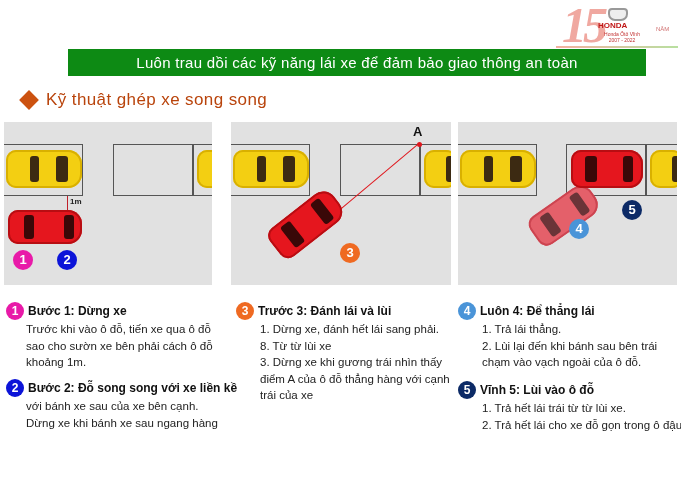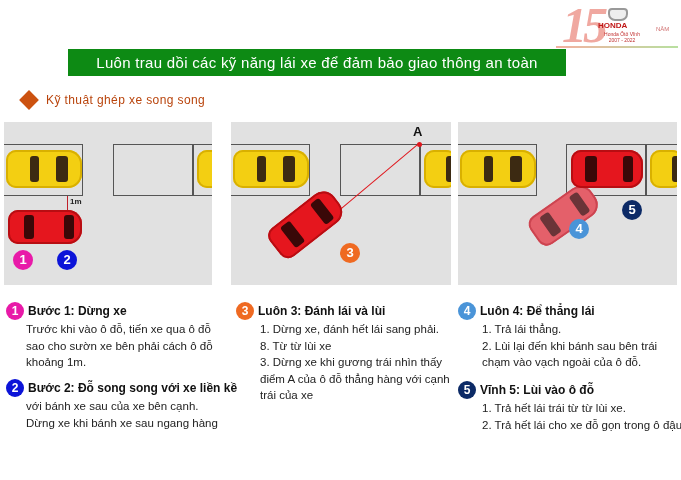--- a/index.html
+++ b/index.html
@@ -7,25 +7,25 @@
   body { position: relative; font-family: "Liberation Sans", sans-serif; color: #111; }
 
   .logo { position: absolute; left: 556px; top: 2px; width: 122px; height: 44px; }
   .logo-num { position: absolute; left: 6px; top: -6px; font-family: "Liberation Serif", serif; font-style: italic; font-weight: bold; font-size: 50px; color: #f0a8a0; letter-spacing: -4px; }
   .logo-brand { position: absolute; left: 42px; top: 19px; font-size: 8px; font-weight: bold; color: #c01818; text-align: right; }
   .logo-emblem { position: absolute; left: 52px; top: 6px; width: 20px; height: 13px; border: 2px solid #999; border-radius: 4px 4px 7px 7px; background: #eee; }
   .logo-nam { position: absolute; left: 100px; top: 24px; font-size: 6px; color: #d07070; }
   .logo-sub { position: absolute; left: 44px; top: 29px; font-size: 5px; color: #c03030; line-height: 6px; text-align: center; width: 44px; }
   .logo-line { position: absolute; left: 0; top: 44px; width: 122px; height: 2px; background: linear-gradient(90deg, #f4b0a0, #b8e0a0); }
 
-  .banner { position: absolute; left: 68px; top: 49px; width: 498px; height: 27px; background: #0d8a14; color: #fff; font-size: 15px; text-align: center; line-height: 27px; letter-spacing: 0.3px; }
+  .banner { position: absolute; left: 68px; top: 49px; width: 578px; height: 27px; background: #0d8a14; color: #fff; font-size: 15px; text-align: center; line-height: 27px; letter-spacing: 0.3px; }
 
   .section-head { position: absolute; left: 19px; top: 88px; height: 24px; display: flex; align-items: center; }
   .diamond { width: 14px; height: 14px; background: #cc5210; transform: rotate(45deg); margin-left: 3px; margin-right: 10px; }
-  .section-title { font-size: 12px; color: #b9440c; letter-spacing: 0.4px; }
+  .section-title { font-size: 17px; color: #b9440c; letter-spacing: 0.4px; }
 
   .panel { position: absolute; top: 122px; height: 163px; background: #e1e1e1; overflow: hidden; }
   .p1 { left: 4px; width: 208px; }
   .p2 { left: 231px; width: 220px; }
   .p3 { left: 458px; width: 219px; }
   .slot { position: absolute; border: 1px solid #555; border-left: none; }
   .slot-open { position: absolute; border: 1px solid #555; }
 
   .car { position: absolute; border-radius: 10px 14px 14px 10px; }
   .car .glass-f { position: absolute; background: #3c2a12; border-radius: 3px; }
@@ -162,21 +162,21 @@
   </div>
   <div class="step-body" style="padding-left:20px;">
     <div>với bánh xe sau của xe bên cạnh.</div>
     <div>Dừng xe khi bánh xe sau ngang hàng</div>
   </div>
 </div>
 
 <div class="step" style="left:236px; top:301px;">
   <div class="step-head">
     <div class="badge b-orange">3</div>
-    <div class="step-title">Luôn 3: Đánh lái và lùi</div>
+    <div class="step-title">Trước 3: Đánh lái và lùi</div>
   </div>
   <div class="step-body">
     <div>1. Dừng xe, đánh hết lái sang phải.</div>
     <div>8. Từ từ lùi xe</div>
     <div>3. Dừng xe khi gương trái nhìn thấy</div>
     <div>điểm A của ô đỗ thẳng hàng với cạnh</div>
     <div>trái của xe</div>
   </div>
 </div>
 

